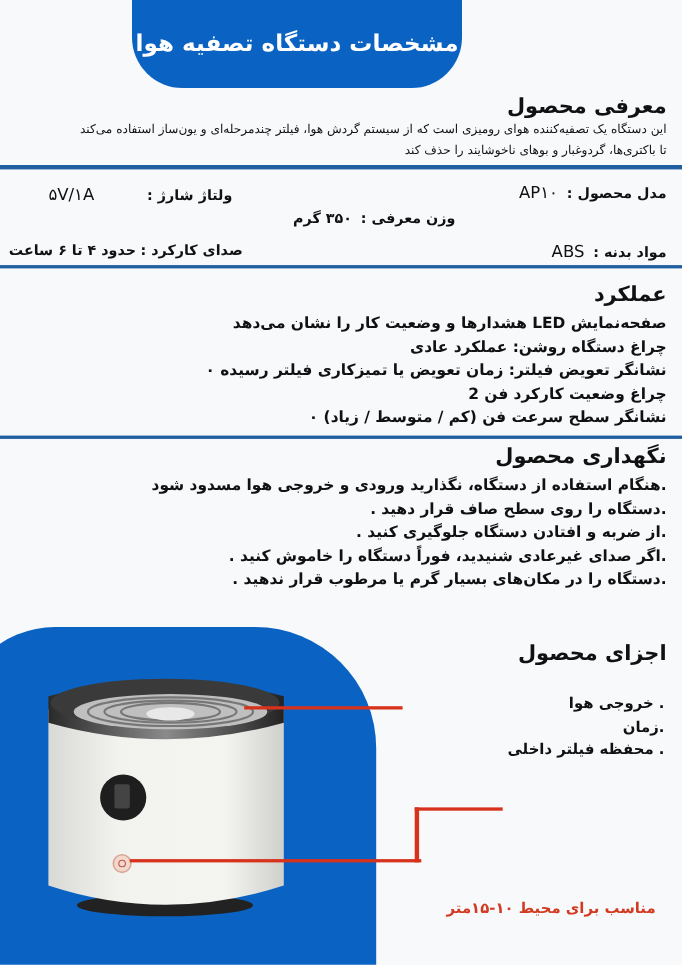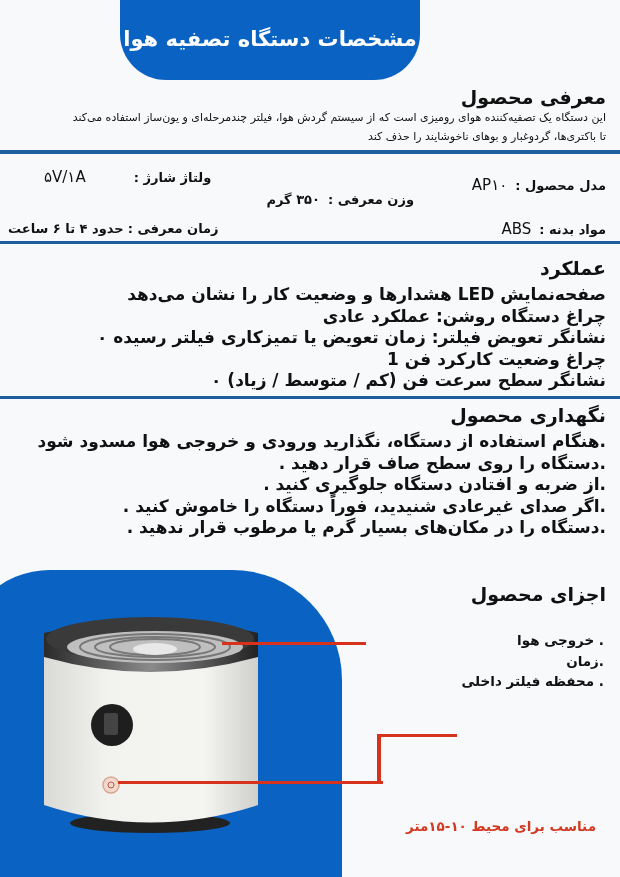--- a/index.html
+++ b/index.html
@@ -15,21 +15,21 @@
 
   .section-title { position: absolute; right: 14px; font-weight: bold; font-size: 19px; }
   .para { position: absolute; right: 14px; font-size: 11.5px; font-weight: bold; line-height: 19px; text-align: right; }
 
   .divider { position: absolute; left: 0; width: 620px; height: 4px; background: #1f5f9f; }
   .divider.thin { height: 3px; }
 
   .spec { position: absolute; font-size: 13px; font-weight: bold; white-space: nowrap; }
   .spec .val { font-family: "DejaVu Sans", sans-serif; font-weight: normal; font-size: 15px; margin-right: 8px; }
 
-  .list-line { font-size: 17px; font-weight: bold; line-height: 21.5px; white-space: nowrap; }
+  .list-line { font-size: 14px; font-weight: bold; line-height: 21.5px; white-space: nowrap; }
 
   .parts-list { position: absolute; right: 16px; top: 630px; text-align: right; }
   .parts-list .list-line { font-size: 13.5px; line-height: 20.5px; }
 
   .area-note { position: absolute; right: 24px; top: 818px; color: #d33a22; font-weight: bold; font-size: 13.5px; }
 
   .blue-shape {
     position: absolute; left: -40px; top: 570px; width: 382px; height: 360px;
     background: #0a63c2; border-radius: 90px 110px 0 0;
   }
@@ -45,44 +45,44 @@
 </div>
 
 <div class="section-title" style="top:86px;">معرفی محصول</div>
 <div class="para" style="top:108px; font-weight:normal; font-size:11px;">
   <div>این دستگاه یک تصفیه‌کننده هوای رومیزی است که از سیستم گردش هوا، فیلتر چندمرحله‌ای و یون‌ساز استفاده می‌کند</div>
   <div>تا باکتری‌ها، گردوغبار و بوهای ناخوشایند را حذف کند</div>
 </div>
 
 <div class="divider" style="top:150px;"></div>
 
-<div class="spec" style="right:14px; top:176px;">
+<div class="spec" style="right:14px; top:166px;">
   <span>مدل محصول :</span><span class="val">AP۱۰</span>
 </div>
 <div class="spec" style="left:20px; top:168px; direction:rtl;margin-left:24px;">
   <span style="margin-left:40px;">ولتاژ شارژ :</span><span class="val">۵V/۱A</span>
 </div>
 <div class="spec" style="right:206px; top:192px;">
   <span>وزن معرفی :</span><span class="val" style="font-weight:bold;font-size:13px;">۳۵۰ گرم</span>
 </div>
 <div class="spec" style="right:14px; top:220px;">
   <span>مواد بدنه :</span><span class="val">ABS</span>
 </div>
 <div class="spec" style="left:8px; top:221px;">
-  <span>زمان معرفی :</span><span style="margin-right:4px;">حدود ۴ تا ۶ ساعت</span>
+  <span>صدای کارکرد :</span><span style="margin-right:4px;">حدود ۴ تا ۶ ساعت</span>
 </div>
 
 <div class="divider thin" style="top:241px;"></div>
 
 <div class="section-title" style="top:257px;margin-left:32px;">عملکرد</div>
 <div style="position:absolute; right:14px; top:284px; text-align:right;">
   <div class="list-line">صفحه‌نمایش LED هشدارها و وضعیت کار را نشان می‌دهد</div>
   <div class="list-line">چراغ دستگاه روشن: عملکرد عادی</div>
   <div class="list-line">نشانگر تعویض فیلتر: زمان تعویض یا تمیزکاری فیلتر رسیده ٠</div>
-  <div class="list-line">چراغ وضعیت کارکرد فن 1</div>
+  <div class="list-line">چراغ وضعیت کارکرد فن 2</div>
   <div class="list-line">نشانگر سطح سرعت فن (کم / متوسط / زیاد) ٠</div>
 </div>
 
 <div class="divider thin" style="top:396px;"></div>
 
 <div class="section-title" style="top:404px;">نگهداری محصول</div>
 <div style="position:absolute; right:14px; top:431px; text-align:right;">
   <div class="list-line">.هنگام استفاده از دستگاه، نگذارید ورودی و خروجی هوا مسدود شود</div>
   <div class="list-line">.دستگاه را روی سطح صاف قرار دهید .</div>
   <div class="list-line">.از ضربه و افتادن دستگاه جلوگیری کنید .</div>

